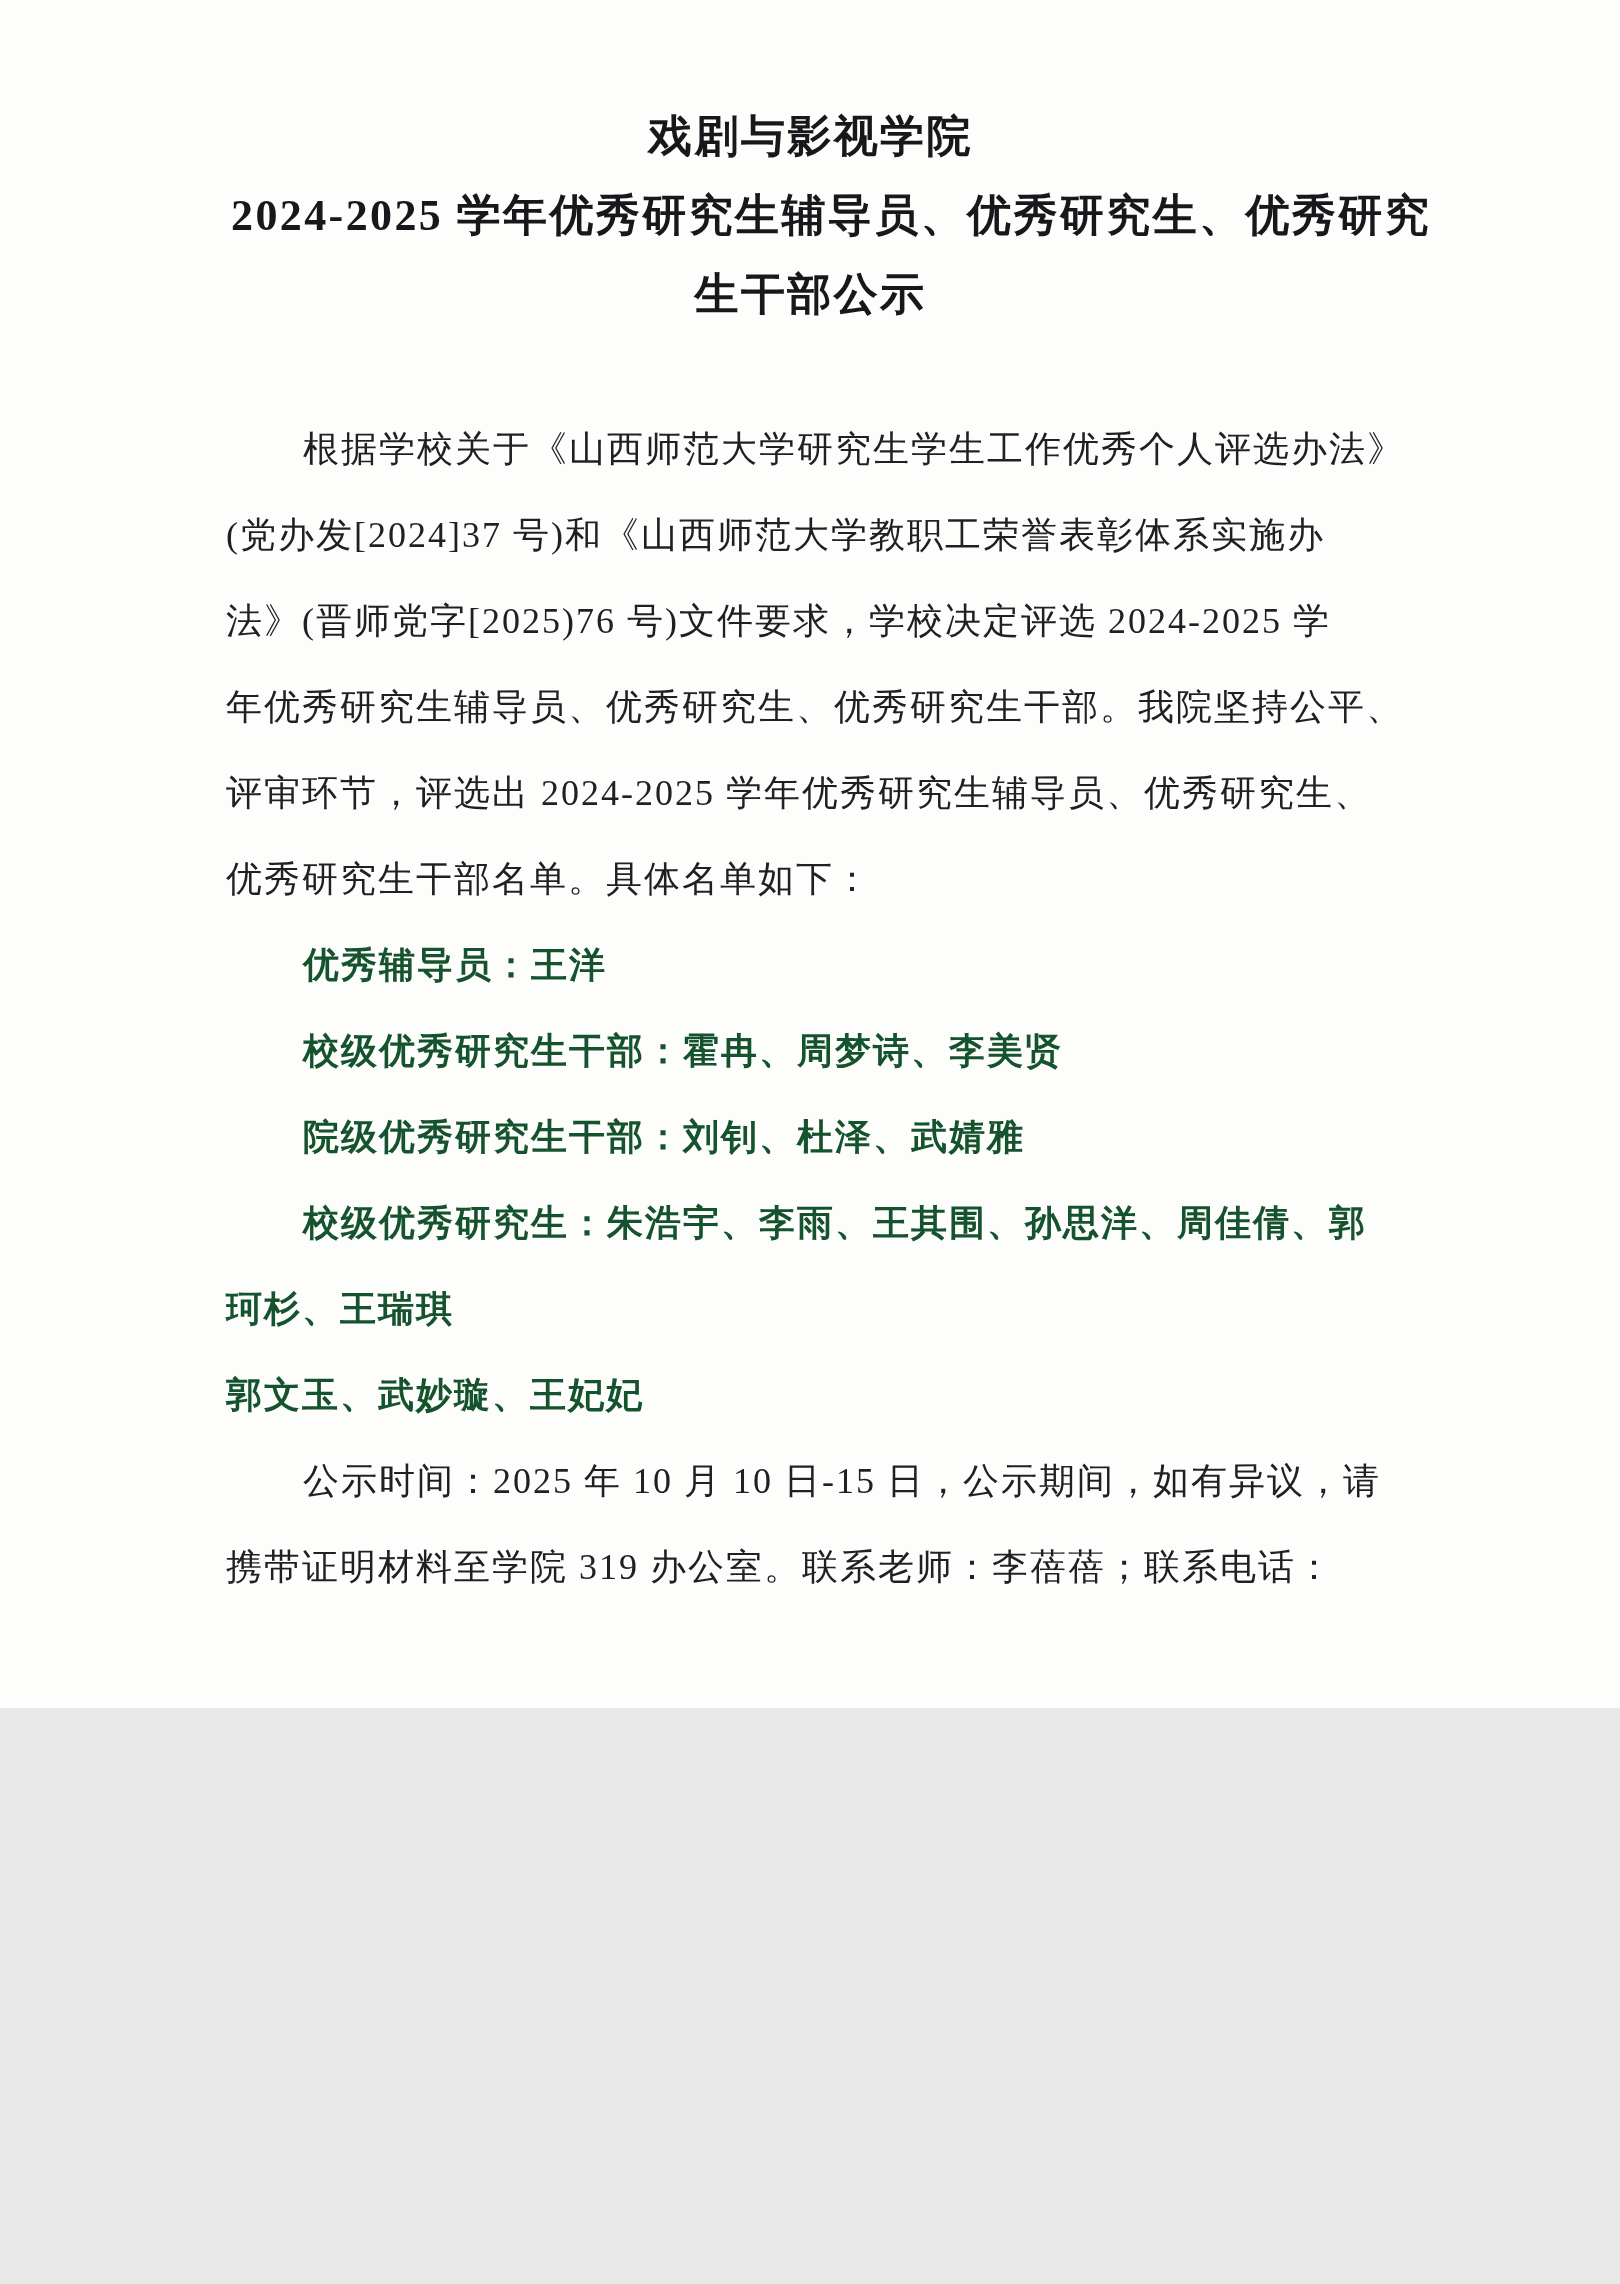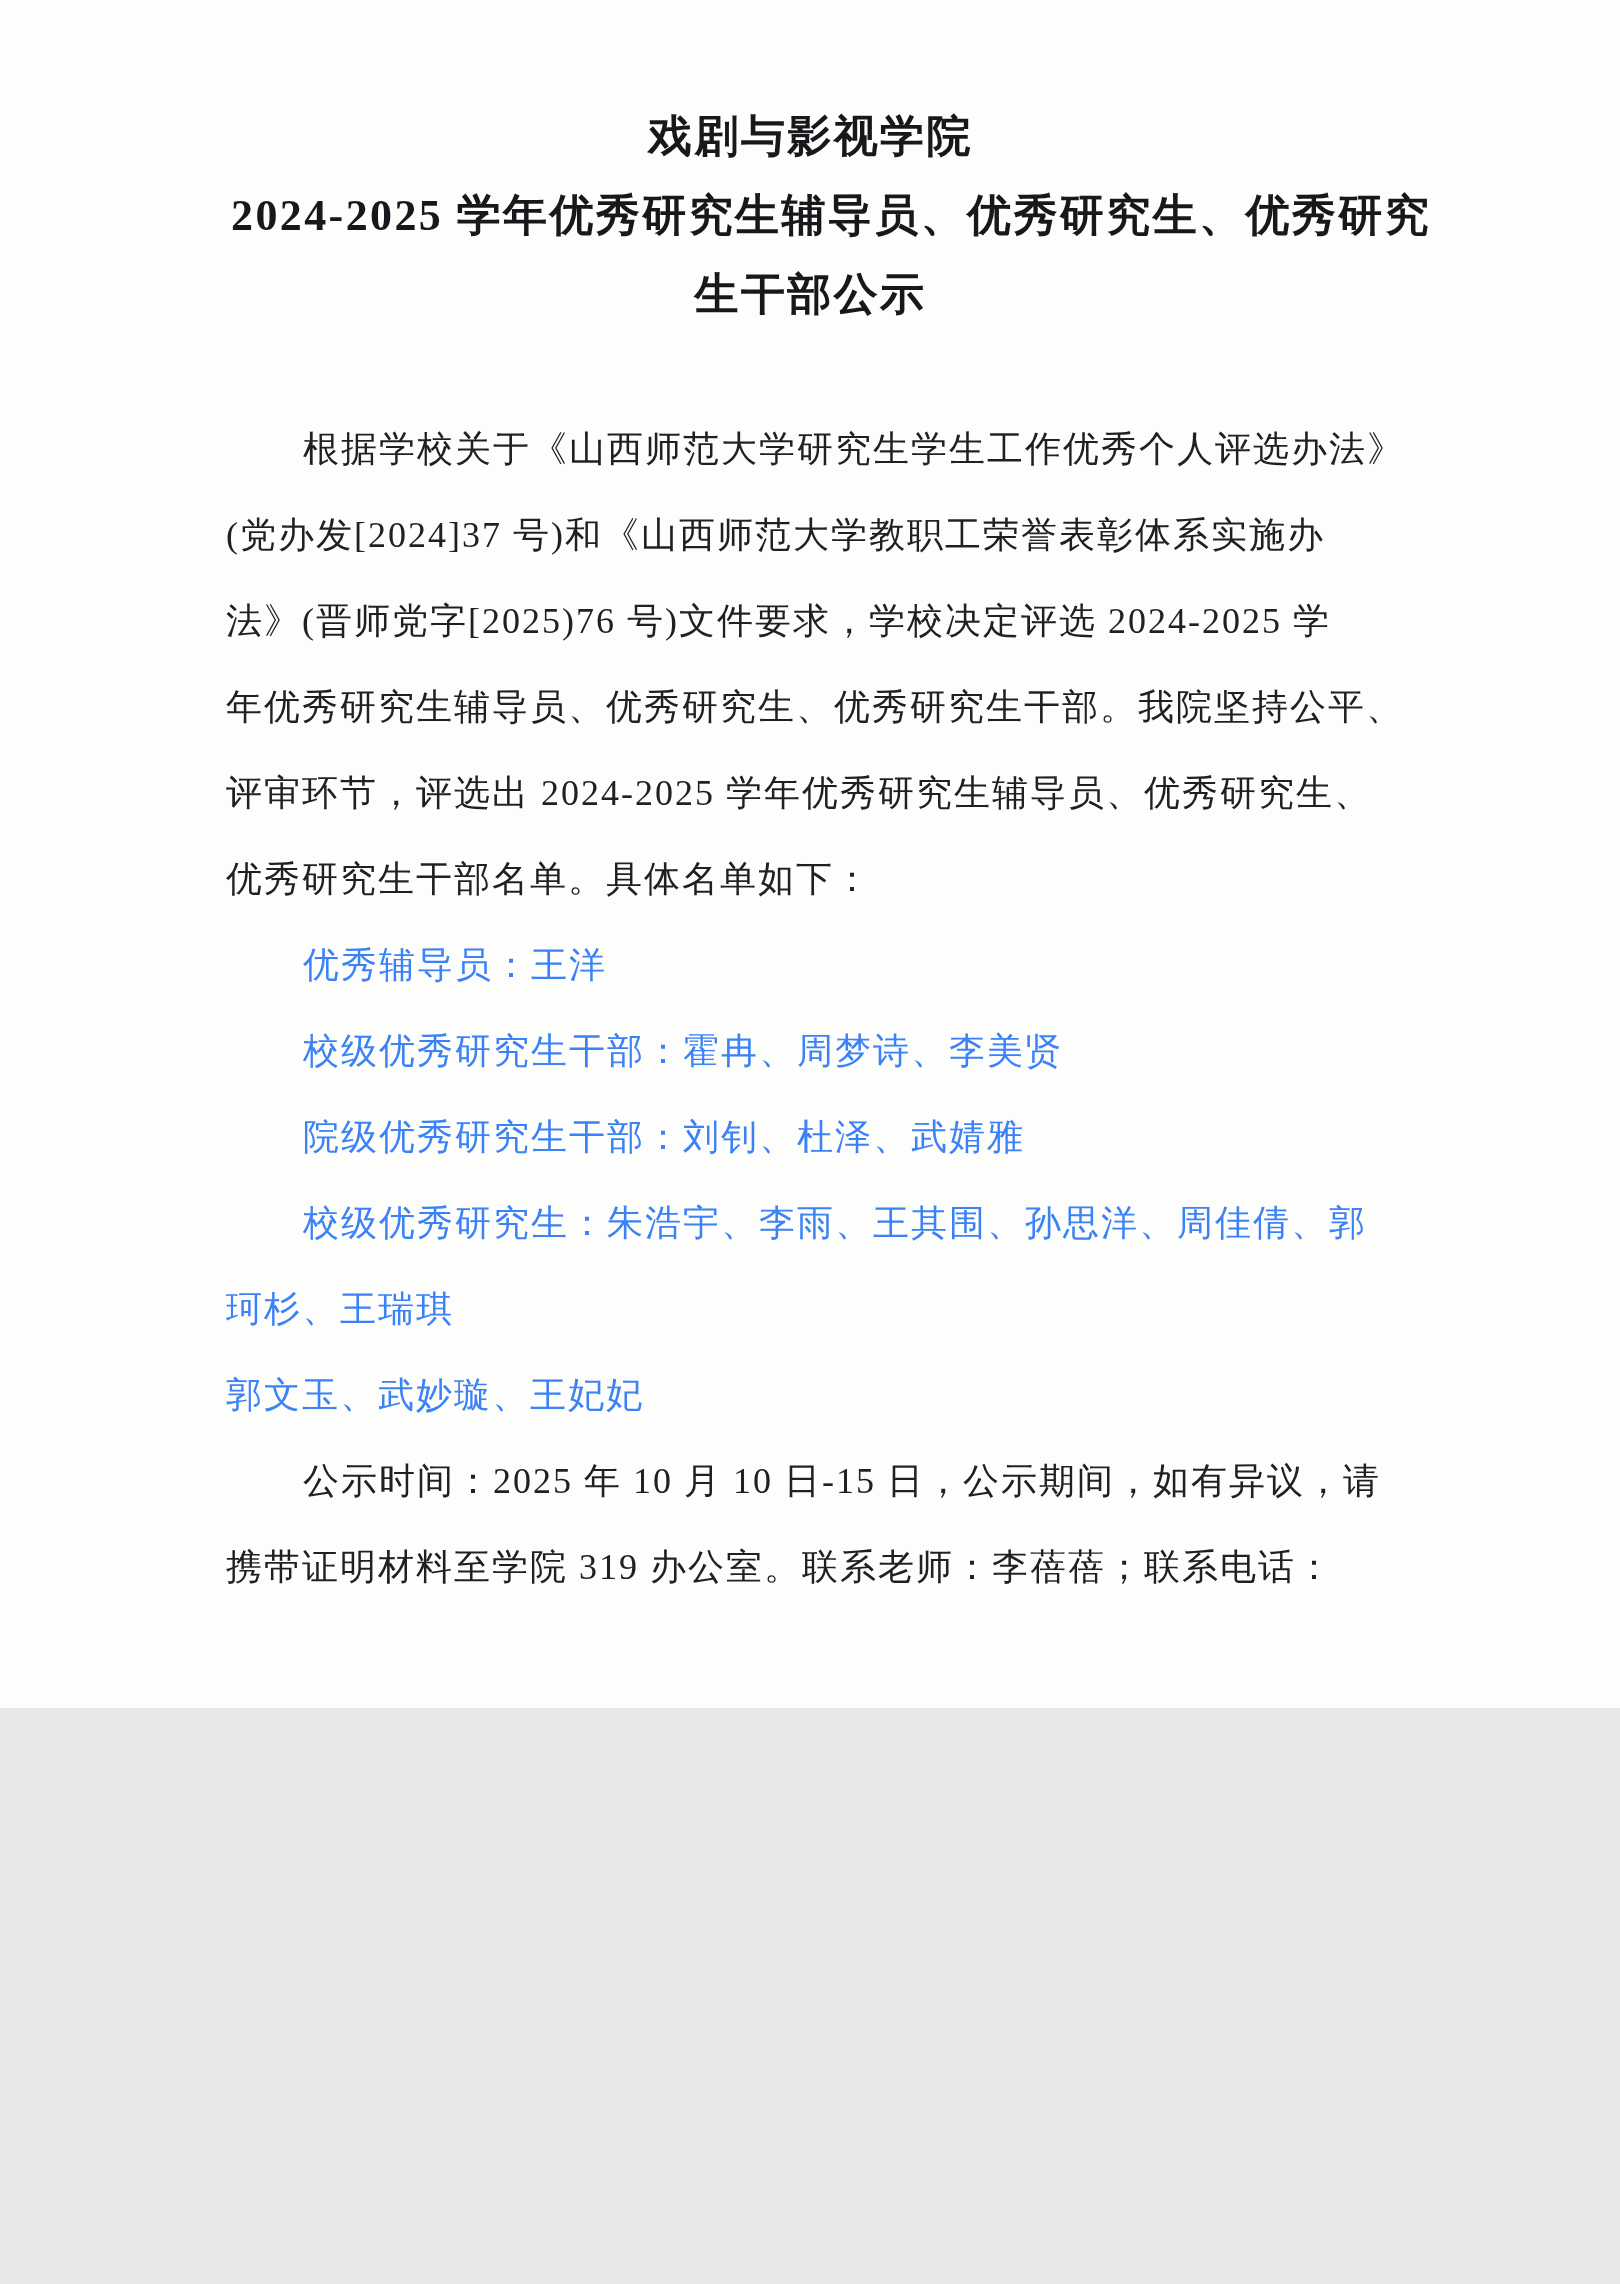--- a/index.html
+++ b/index.html
@@ -28,21 +28,21 @@
   #body-block{
     position:absolute;
     left:226px;top:406px;width:1160px;
     font-size:36px;
     line-height:86px;
     letter-spacing:2px;
     white-space:nowrap;
   }
   .body-line{height:86px;}
   .body-line.indent{padding-left:77px;}
-  .body-line.bold{font-weight:normal;color:#3b82f6;}
+  .body-line.bold{font-weight:bold;color:#14532d;}
   
   #signature-org{
     position:absolute;left:1004px;top:1975px;
     font-size:39px;letter-spacing:1.6px;color:#1c1d21;
     white-space:nowrap;z-index:3;
   }
   #signature-date{
     position:absolute;left:961px;top:2064px;
     font-size:38px;letter-spacing:0.8px;color:#1c1d21;
     white-space:nowrap;z-index:3;margin-left:13px;

